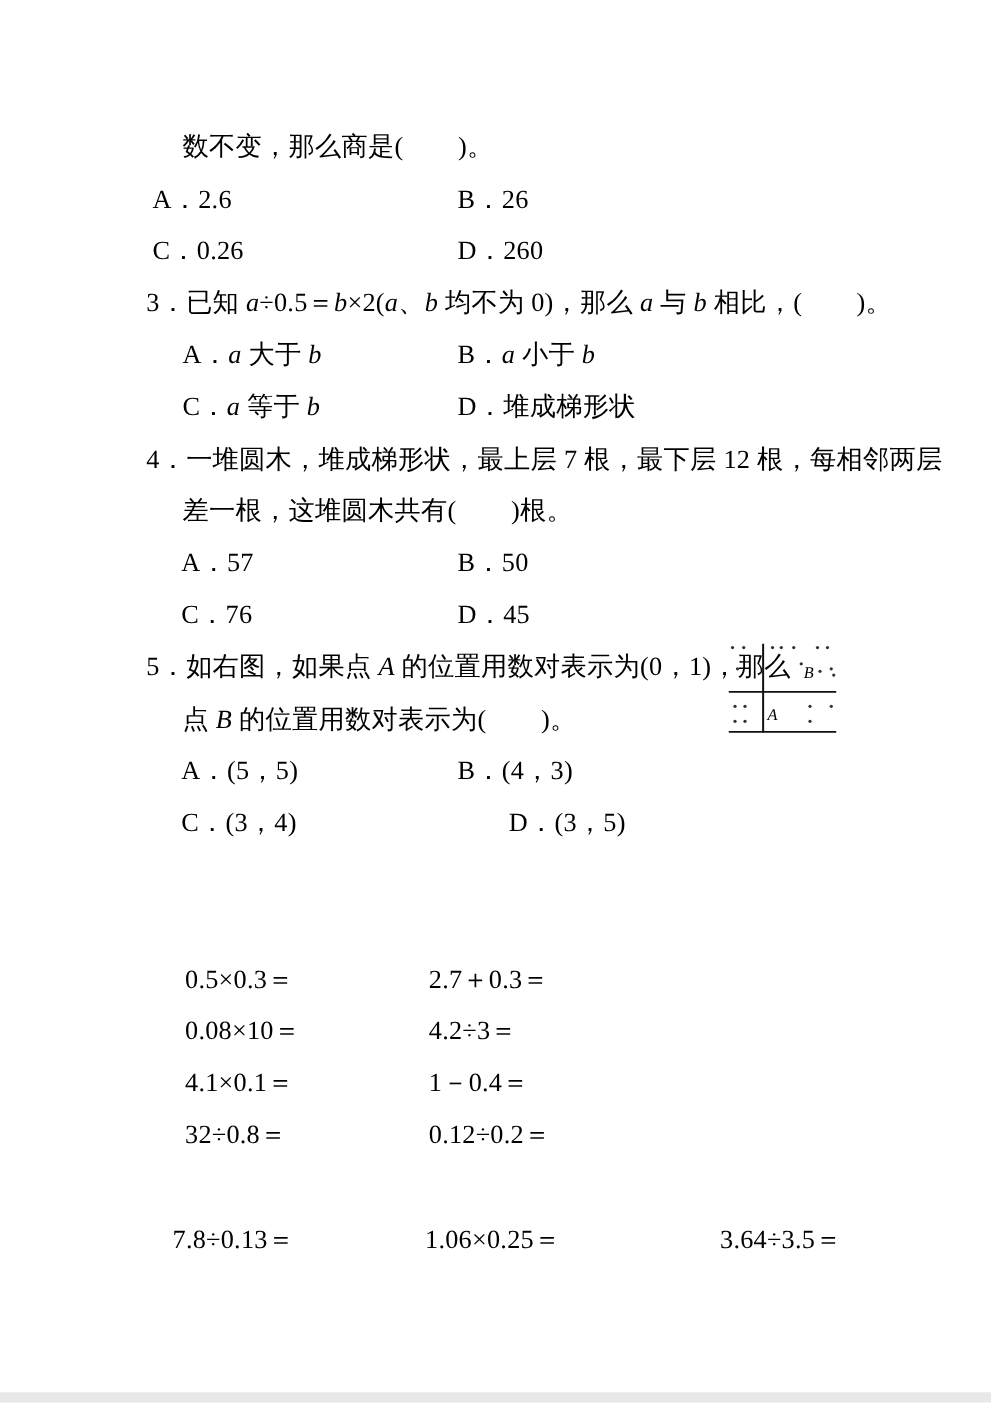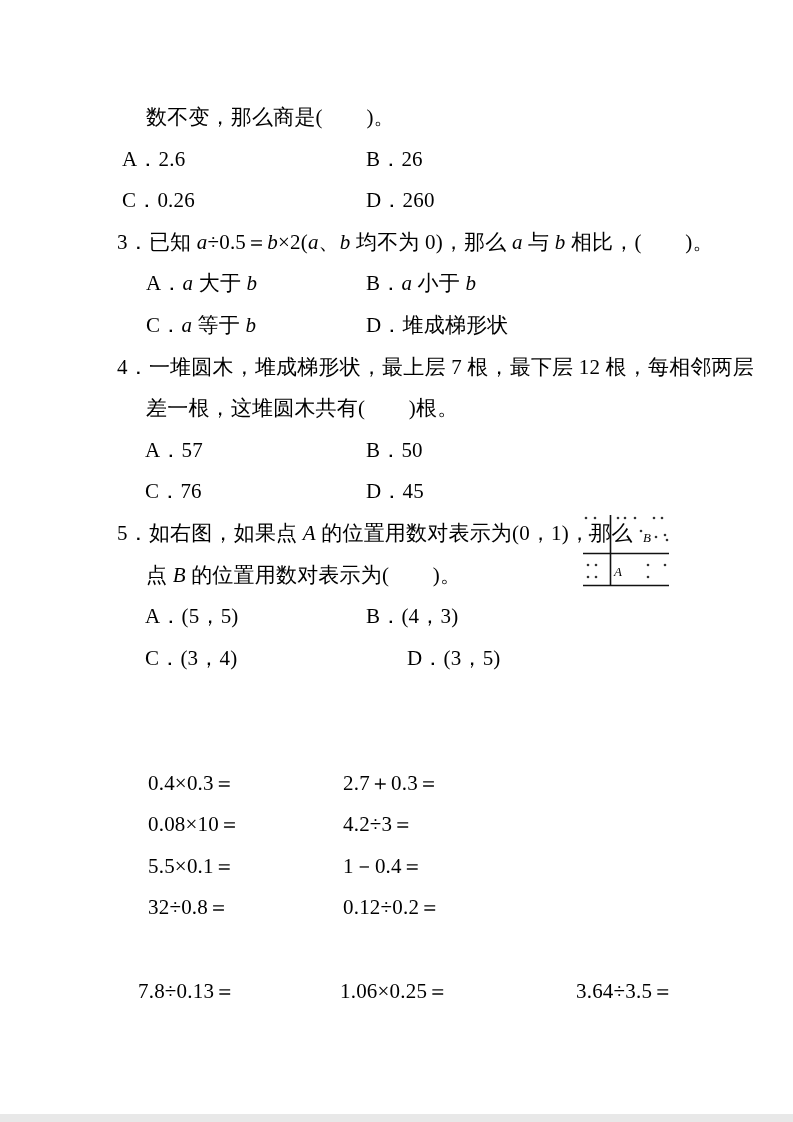--- a/index.html
+++ b/index.html
@@ -89,25 +89,25 @@
           <circle cx="19" cy="66" r="1.3"></circle>
         <circle cx="71" cy="66" r="1.3"></circle>
       </g>
 
       <text x="66" y="31" font-size="13" font-style="italic" font-family="Liberation Serif, DejaVu Serif, serif" fill="#000">B</text>
       <text x="37" y="65" font-size="13" font-style="italic" font-family="Liberation Serif, DejaVu Serif, serif" fill="#000">A</text>
     </svg>
   </div>
 
 
-  <div class="line" style="left:148px; top:771px;">0.4×0.3＝</div>
+  <div class="line" style="left:148px; top:771px;">0.5×0.3＝</div>
   <div class="line" style="left:343px; top:771px;">2.7＋0.3＝</div>
   <div class="line" style="left:148px; top:812px;">0.08×10＝</div>
   <div class="line" style="left:343px; top:812px;">4.2÷3＝</div>
-  <div class="line" style="left:148px; top:854px;">5.5×0.1＝</div>
+  <div class="line" style="left:148px; top:854px;">4.1×0.1＝</div>
   <div class="line" style="left:343px; top:854px;">1－0.4＝</div>
   <div class="line" style="left:148px; top:895px;">32÷0.8＝</div>
   <div class="line" style="left:343px; top:895px;">0.12÷0.2＝</div>
 
   <div class="line" style="left:138px; top:979px;">7.8÷0.13＝</div>
   <div class="line" style="left:340px; top:979px;">1.06×0.25＝</div>
   <div class="line" style="left:576px; top:979px;">3.64÷3.5＝</div>
 
 </div>
 

